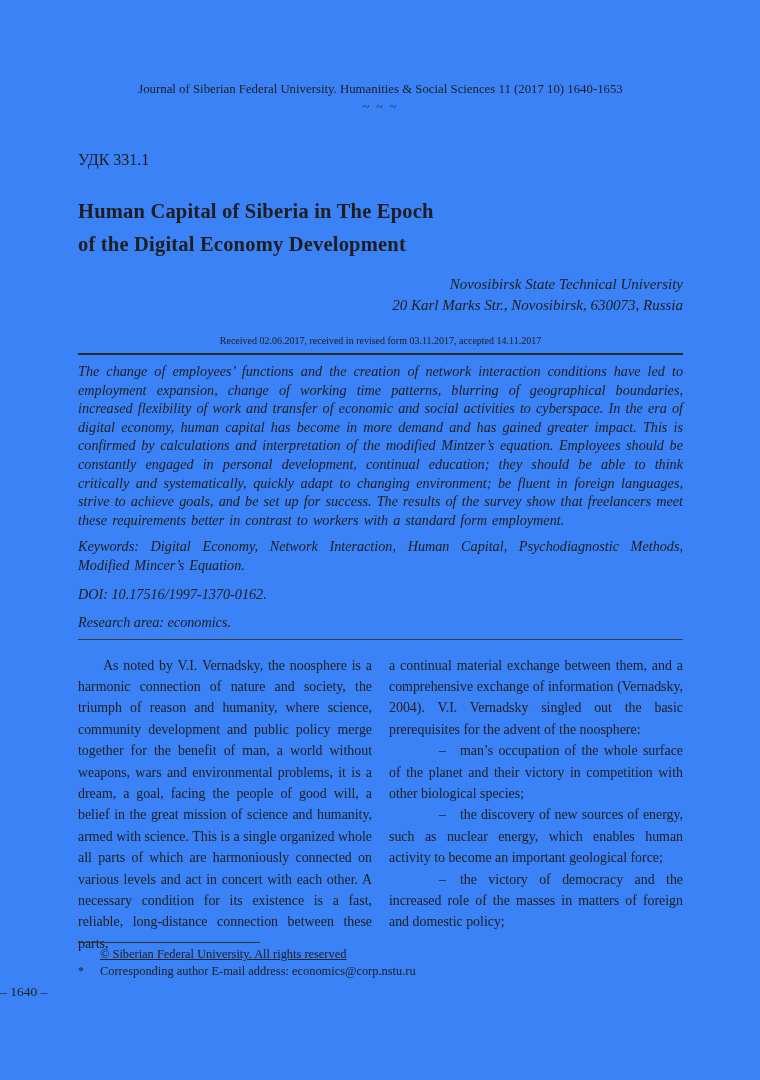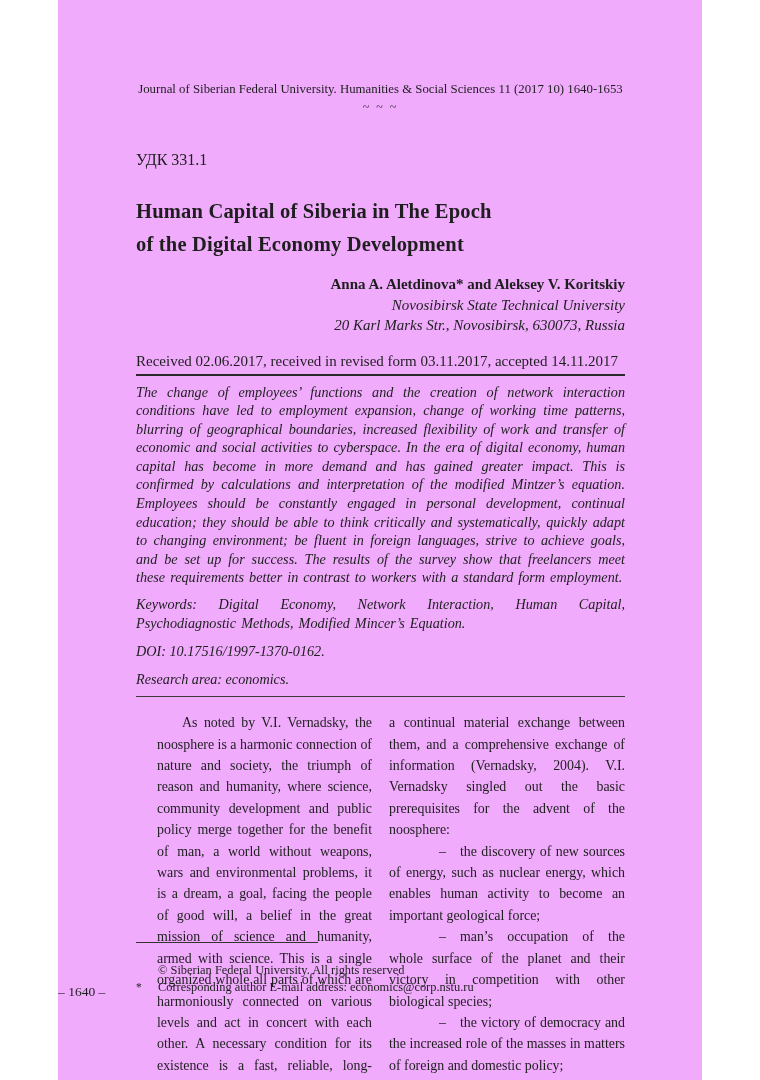--- a/index.html
+++ b/index.html
@@ -1,22 +1,22 @@
 <!DOCTYPE html>
 <html><head>
 <meta charset="utf-8">
 <style>
   * { margin: 0; padding: 0; box-sizing: border-box; }
   html, body { background: #ffffff; }
   .page {
     position: relative;
-    width: 644px;
+    width: 760px;
     height: 1080px;
     margin: 0 auto;
-    background: #f0abfc;
+    background: #3b82f6;
     color: #1e1e1e;
     font-family: "Liberation Serif", "DejaVu Serif", serif;
     overflow: hidden;
   }
   .content {
     padding: 0 77px 0 78px;
   }
   .journal-line {
     margin-top: 82px;
     text-align: center;
@@ -51,21 +51,22 @@
   .authors-names {
     font-size: 15px;
     font-weight: bold;
   }
   .authors-affil, .authors-addr {
     font-size: 15px;
     font-style: italic;
   }
   .received {
     margin-top: 18px;
-    font-size: 15px;
+    text-align: center;
+    font-size: 10px;
     line-height: 15px;
   }
   .rule-thick {
     margin-top: 5px;
     border-top: 2px solid #2b2b2b;
   }
   .abstract {
     margin-top: 7px;
     font-size: 14.2px;
     font-style: italic;
@@ -95,37 +96,37 @@
     margin-top: 15px;
     display: flex;
     gap: 17px;
   }
   .col {
     width: 294px;
     font-size: 13.9px;
     line-height: 21.4px;
     text-align: justify;
   }
-  .col p.indent { text-indent: 25px; margin-left: 21px; }
+  .col p.indent { text-indent: 25px; }
   .col p.noindent { text-indent: 0; }
   .col p.li { text-indent: 25px; }
   .dash { display: inline-block; margin-right: 14px; }
   .footnotes {
     position: absolute;
     left: 78px;
     top: 942px;
     width: 605px;
     font-size: 12.4px;
     line-height: 16.5px;
   }
   .foot-rule {
     width: 182px;
     border-top: 1px solid #333333;
   }
-  .foot-copy { margin-top: 19px; margin-left: 22px; }
+  .foot-copy { margin-top: 3px; margin-left: 22px; text-decoration: underline; }
   .foot-corr { display: flex; }
   .foot-star { width: 22px; font-size: 11.5px; }
   .page-number {
     position: absolute;
     top: 984px;
     left: 0;
     width: 100%;
     text-align: left;
     font-size: 13.5px;
   }
@@ -140,21 +141,20 @@
     <div class="tilde-line">~ ~ ~</div>
 
     <div class="udk">УДК 331.1</div>
 
     <div class="title">
       <div>Human Capital of Siberia in The Epoch</div>
       <div>of the Digital Economy Development</div>
     </div>
 
     <div class="authors-block">
-      <div class="authors-names">Anna A. Aletdinova* and Aleksey V. Koritskiy</div>
       <div class="authors-affil">Novosibirsk State Technical University</div>
       <div class="authors-addr">20 Karl Marks Str., Novosibirsk, 630073, Russia</div>
     </div>
 
     <div class="received">Received 02.06.2017, received in revised form 03.11.2017, accepted 14.11.2017</div>
 
     <div class="rule-thick"></div>
 
     <div class="abstract">The change of employees’ functions and the creation of network interaction conditions have led to employment expansion, change of working time patterns, blurring of geographical boundaries, increased flexibility of work and transfer of economic and social activities to cyberspace. In the era of digital economy, human capital has become in more demand and has gained greater impact. This is confirmed by calculations and interpretation of the modified Mintzer’s equation. Employees should be constantly engaged in personal development, continual education; they should be able to think critically and systematically, quickly adapt to changing environment; be fluent in foreign languages, strive to achieve goals, and be set up for success. The results of the survey show that freelancers meet these requirements better in contrast to workers with a standard form employment.</div>
 
@@ -165,22 +165,22 @@
     <div class="research">Research area: economics.</div>
 
     <div class="rule-thin"></div>
 
     <div class="columns">
       <div class="col">
         <p class="indent">As noted by V.I. Vernadsky, the noosphere is a harmonic connection of nature and society, the triumph of reason and humanity, where science, community development and public policy merge together for the benefit of man, a world without weapons, wars and environmental problems, it is a dream, a goal, facing the people of good will, a belief in the great mission of science and humanity, armed with science. This is a single organized whole all parts of which are harmoniously connected on various levels and act in concert with each other. A necessary condition for its existence is a fast, reliable, long-distance connection between these parts,</p>
       </div>
       <div class="col">
         <p class="noindent">a continual material exchange between them, and a comprehensive exchange of information (Vernadsky, 2004). V.I. Vernadsky singled out the basic prerequisites for the advent of the noosphere:</p>
+        <p class="li"><span class="dash">–</span><span>man’s occupation of the whole surface of the planet and their victory in competition with other biological species;</span></p>
         <p class="li"><span class="dash">–</span><span>the discovery of new sources of energy, such as nuclear energy, which enables human activity to become an important geological force;</span></p>
-        <p class="li"><span class="dash">–</span><span>man’s occupation of the whole surface of the planet and their victory in competition with other biological species;</span></p>
         <p class="li"><span class="dash">–</span><span>the victory of democracy and the increased role of the masses in matters of foreign and domestic policy;</span></p>
       </div>
     </div>
 
   </div>
 
   <div class="footnotes">
     <div class="foot-rule"></div>
     <div class="foot-copy">© Siberian Federal University. All rights reserved</div>
     <div class="foot-corr">

